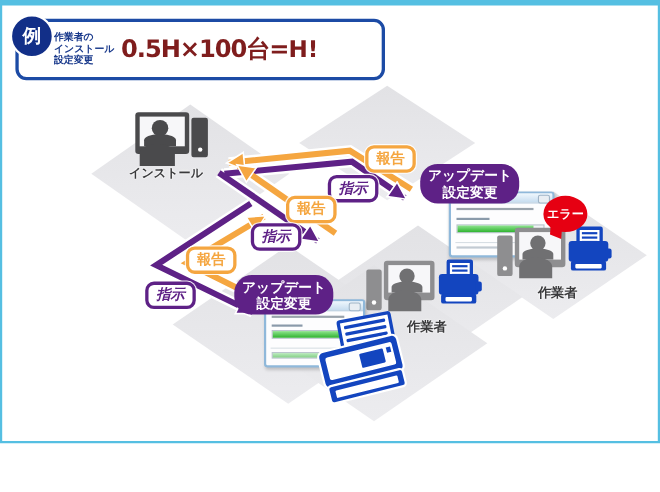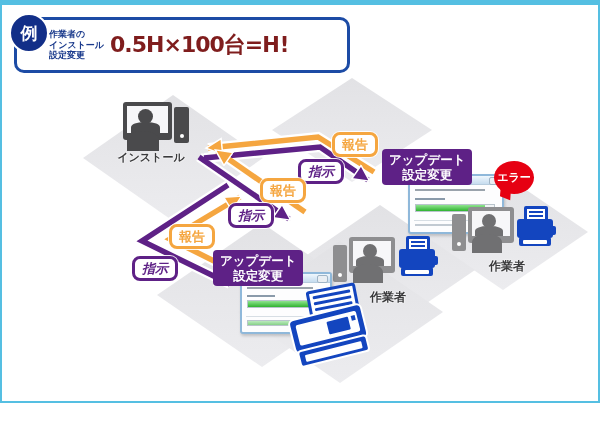--- a/index.html
+++ b/index.html
@@ -51,23 +51,23 @@
   .fill{height:100%;width:88%;background:linear-gradient(#8FE48F,#2FB32F);}
   .divider{position:absolute;height:1px;background:#D7DEE4;left:4%;width:92%;}
   
   .pill{position:absolute;background:#fff;border:3px solid;border-radius:8px;font-weight:bold;
        font-size:13px;line-height:1;padding:3px 7px;white-space:nowrap;z-index:6;
        box-shadow:0 0 0 1px rgba(255,255,255,.9);}
   .pill.o{border-color:#F5A640;color:#F5A640;}
   .pill.p{border-color:#5E2186;color:#5E2186;font-style:italic;}
   
   .tag{position:absolute;background:#5E2186;color:#fff;font-weight:bold;font-size:12.5px;
-       line-height:1.2;text-align:center;border-radius:4px;padding:3px 7px;z-index:6;white-space:nowrap;}
-  
-  .err{position:absolute;left:494px;top:161px;width:40px;height:33px;background:#E60012;
+       line-height:1.2;text-align:center;border-radius:16px;padding:3px 7px;z-index:6;white-space:nowrap;}
+  
+  .err{position:absolute;left:494px;top:178px;width:40px;height:33px;background:#E60012;
        border-radius:50%;color:#fff;font-weight:bold;font-size:11px;text-align:center;
        line-height:33px;z-index:7;}
   .err-tail{position:absolute;left:6px;top:26px;width:11px;height:11px;background:#E60012;
        transform:rotate(22deg) skew(18deg);}
   
   .bigp{position:absolute;left:292px;top:288px;width:78px;height:80px;transform:rotate(-14deg);z-index:5;}
   .bigp .paper{position:absolute;left:22px;top:0;width:44px;height:30px;background:#fff;
        border:3px solid #1345BF;border-radius:3px;transform:rotate(3deg);}
   .bigp .pl{height:3px;background:#1345BF;margin:3px 3px 0 3px;border-radius:1px;}
   .bigp .body{position:absolute;left:0;top:24px;width:72px;height:32px;background:#1345BF;

